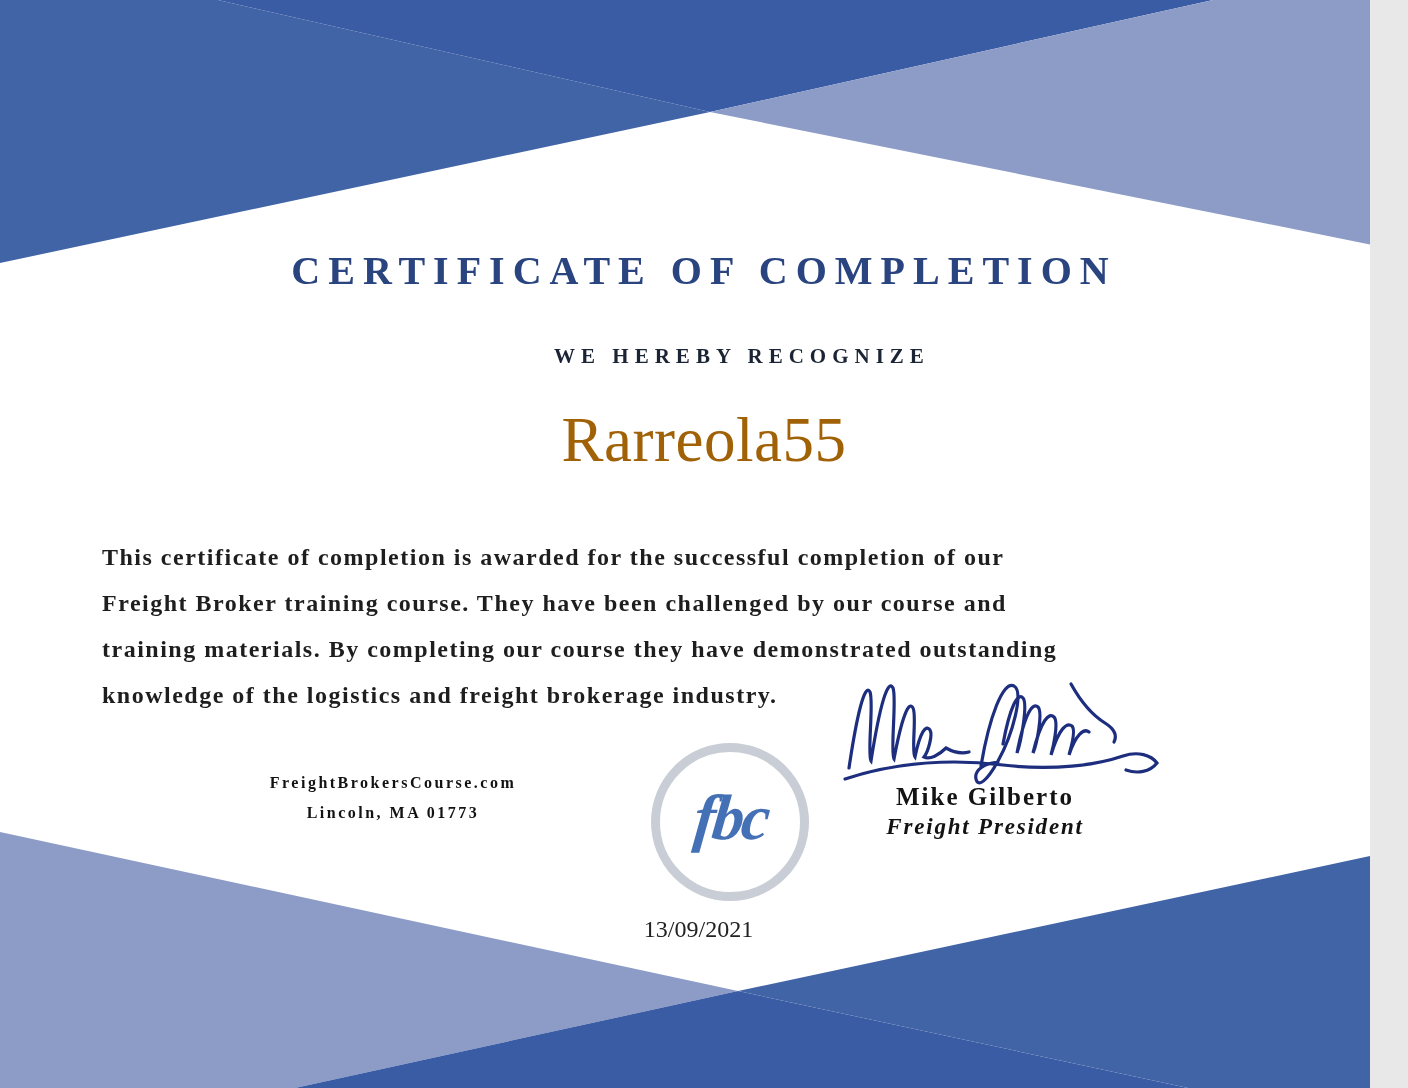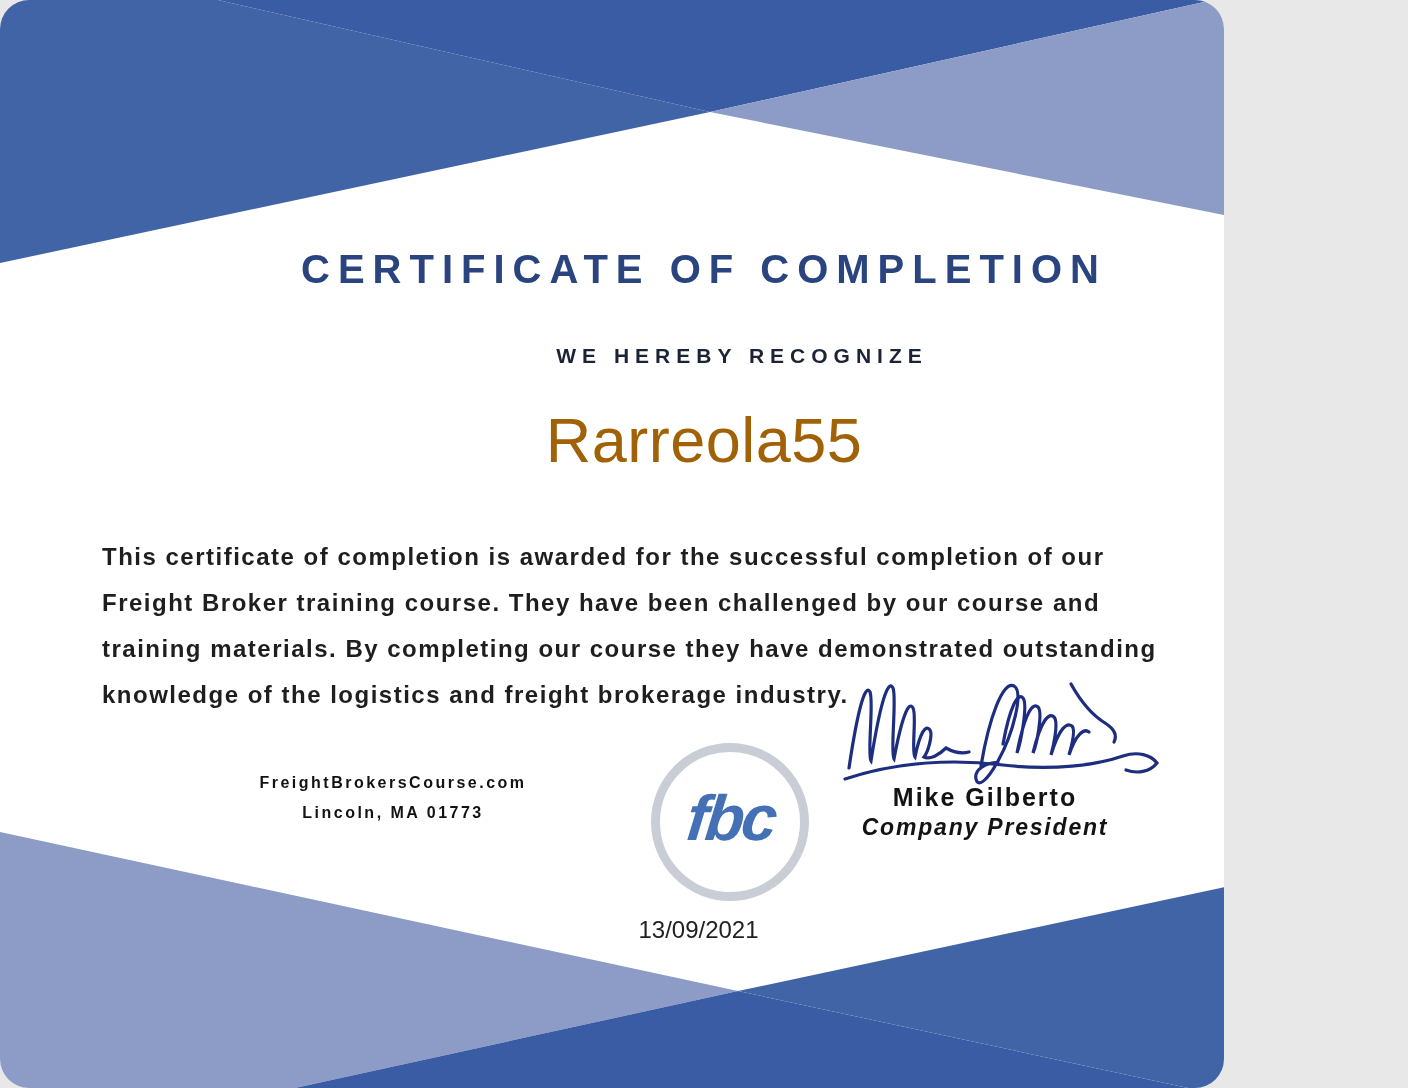--- a/index.html
+++ b/index.html
@@ -1,22 +1,21 @@
 <!DOCTYPE html>
 <html style="--title_navy: #29447f; --subtitle_ink: #1b2434; --body_ink: #1e1e1e; --band_medium_blue: #4164a7; --band_dark_blue: #3a5ca4; --band_light_blue: #8c9cc7; --logo_blue: #4470b5; --logo_ring_gray: #c9cdd5; --signature_ink: #1e2e7e;"><head>
 <meta charset="utf-8">
 <style>
   html,body{margin:0;padding:0;background:#e8e8e8;}
   .certificate{
     position:relative;
-    width:1224px;height:1088px;
+    width:1370px;height:1088px;
     background:#ffffff;
     overflow:hidden;
-    font-family:Liberation Sans, sans-serif;
-    border-radius:29px;
+    font-family:Liberation Serif, serif;
   }
   .bg-shapes{position:absolute;inset:0;width:1408px;height:1088px;display:block;}
 
   .cert-title{
     position:absolute;top:247px;left:0;width:1408px;
     text-align:center;
     font-weight:800;font-size:40px;letter-spacing:8px;
     color:var(--title_navy);
     white-space:nowrap;
   }
@@ -132,17 +131,17 @@
       <path d="M 168 78 C 175 40 183 26 188 32 C 193 38 186 76 182 87 C 190 46 198 36 203 41 C 208 46 202 78 198 87 C 206 54 214 46 219 51 C 224 56 218 82 216 89 C 224 62 232 56 237 60 C 241 64 236 82 234 89 C 241 68 249 62 254 66"></path>
 
       <path d="M 236 18 C 246 36 257 49 270 57 C 278 62 283 68 279 76"></path>
 
       <path d="M 10 113 C 62 96 118 93 168 99 C 218 105 262 99 288 90 C 303 85 316 89 322 97 C 315 106 302 108 291 104"></path>
     </g>
   </svg>
 
   <div class="signer-name">Mike Gilberto</div>
 
-  <div class="signer-role">Company President</div>
+  <div class="signer-role">Freight President</div>
 
   <div class="issue-date">13/09/2021</div>
 
 </div>
 
 </body></html>

